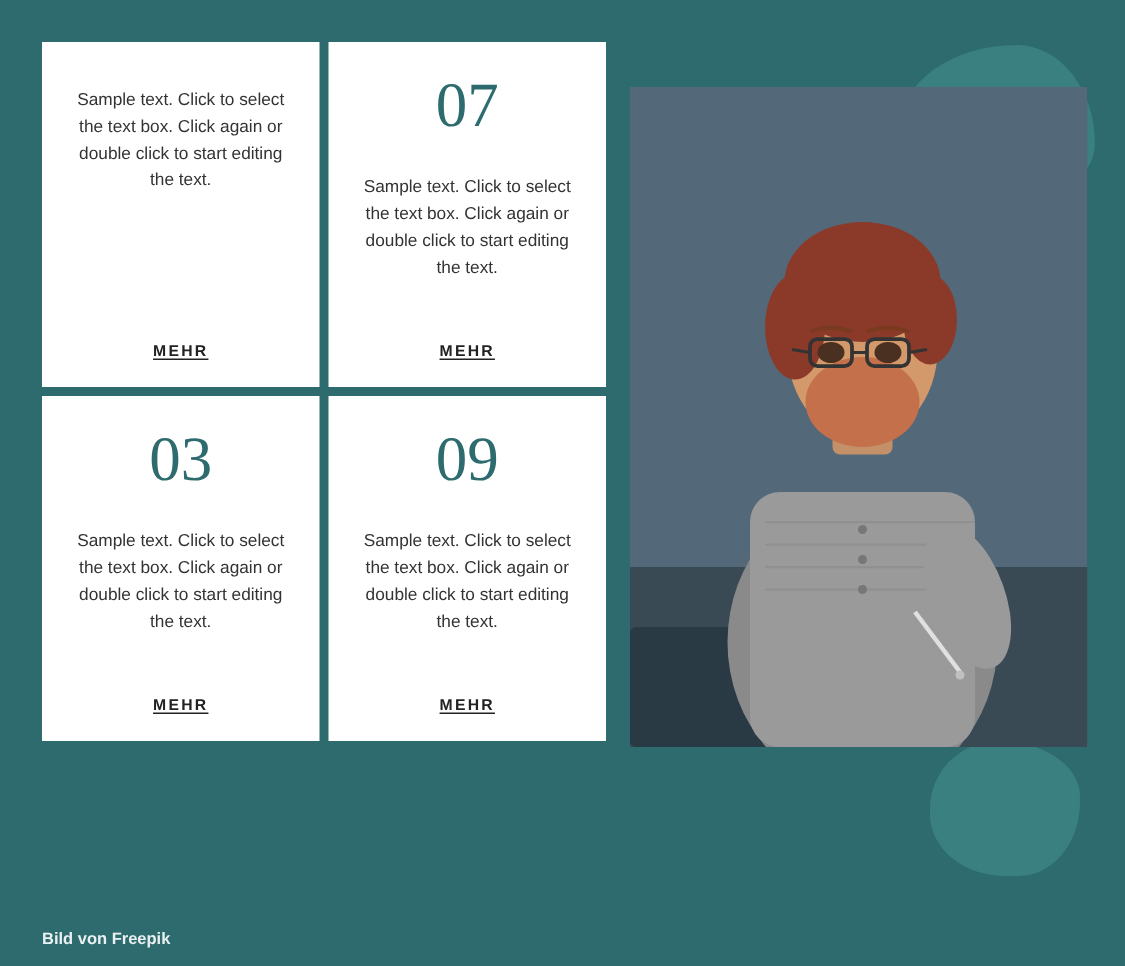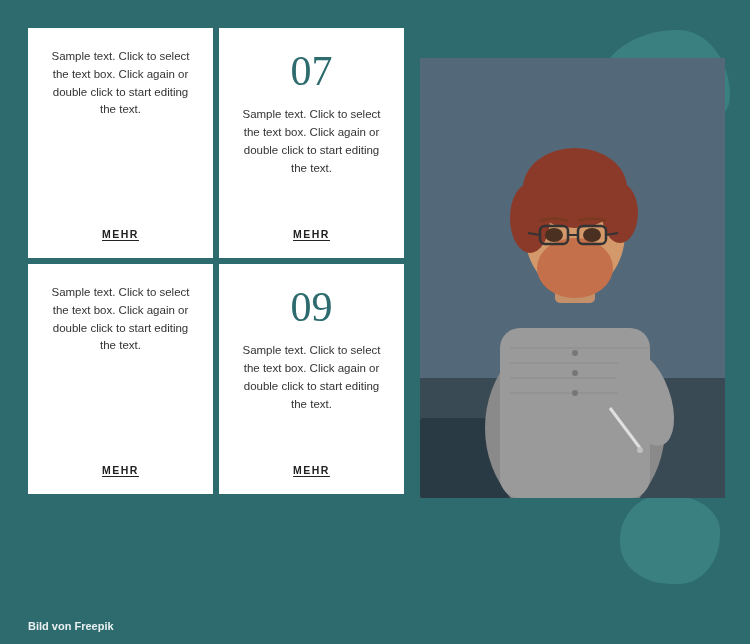--- a/index.html
+++ b/index.html
@@ -71,20 +71,21 @@
       margin-bottom: 12px;
       font-family: Georgia, serif;
     }
 
     .card-text {
       font-size: 11.5px;
       color: #333;
       line-height: 1.55;
       flex: 1;
       font-family: Arial, sans-serif;
+      margin-top: 11px;
     }
 
     .card-link {
       margin-top: 16px;
       font-size: 10.5px;
       font-weight: bold;
       letter-spacing: 1.5px;
       text-decoration: underline;
       color: #222;
       font-family: Arial, sans-serif;
@@ -137,20 +138,21 @@
       <div class="card-link">MEHR</div>
     </div>
 
     <div class="card">
       <div class="card-number">07</div>
       <div class="card-text">Sample text. Click to select the text box. Click again or double click to start editing the text.</div>
       <div class="card-link">MEHR</div>
     </div>
 
     <div class="card">
+      <div class="card-number">03</div>
       <div class="card-text">Sample text. Click to select the text box. Click again or double click to start editing the text.</div>
       <div class="card-link">MEHR</div>
     </div>
 
     <div class="card">
       <div class="card-number">09</div>
       <div class="card-text">Sample text. Click to select the text box. Click again or double click to start editing the text.</div>
       <div class="card-link">MEHR</div>
     </div>
 

